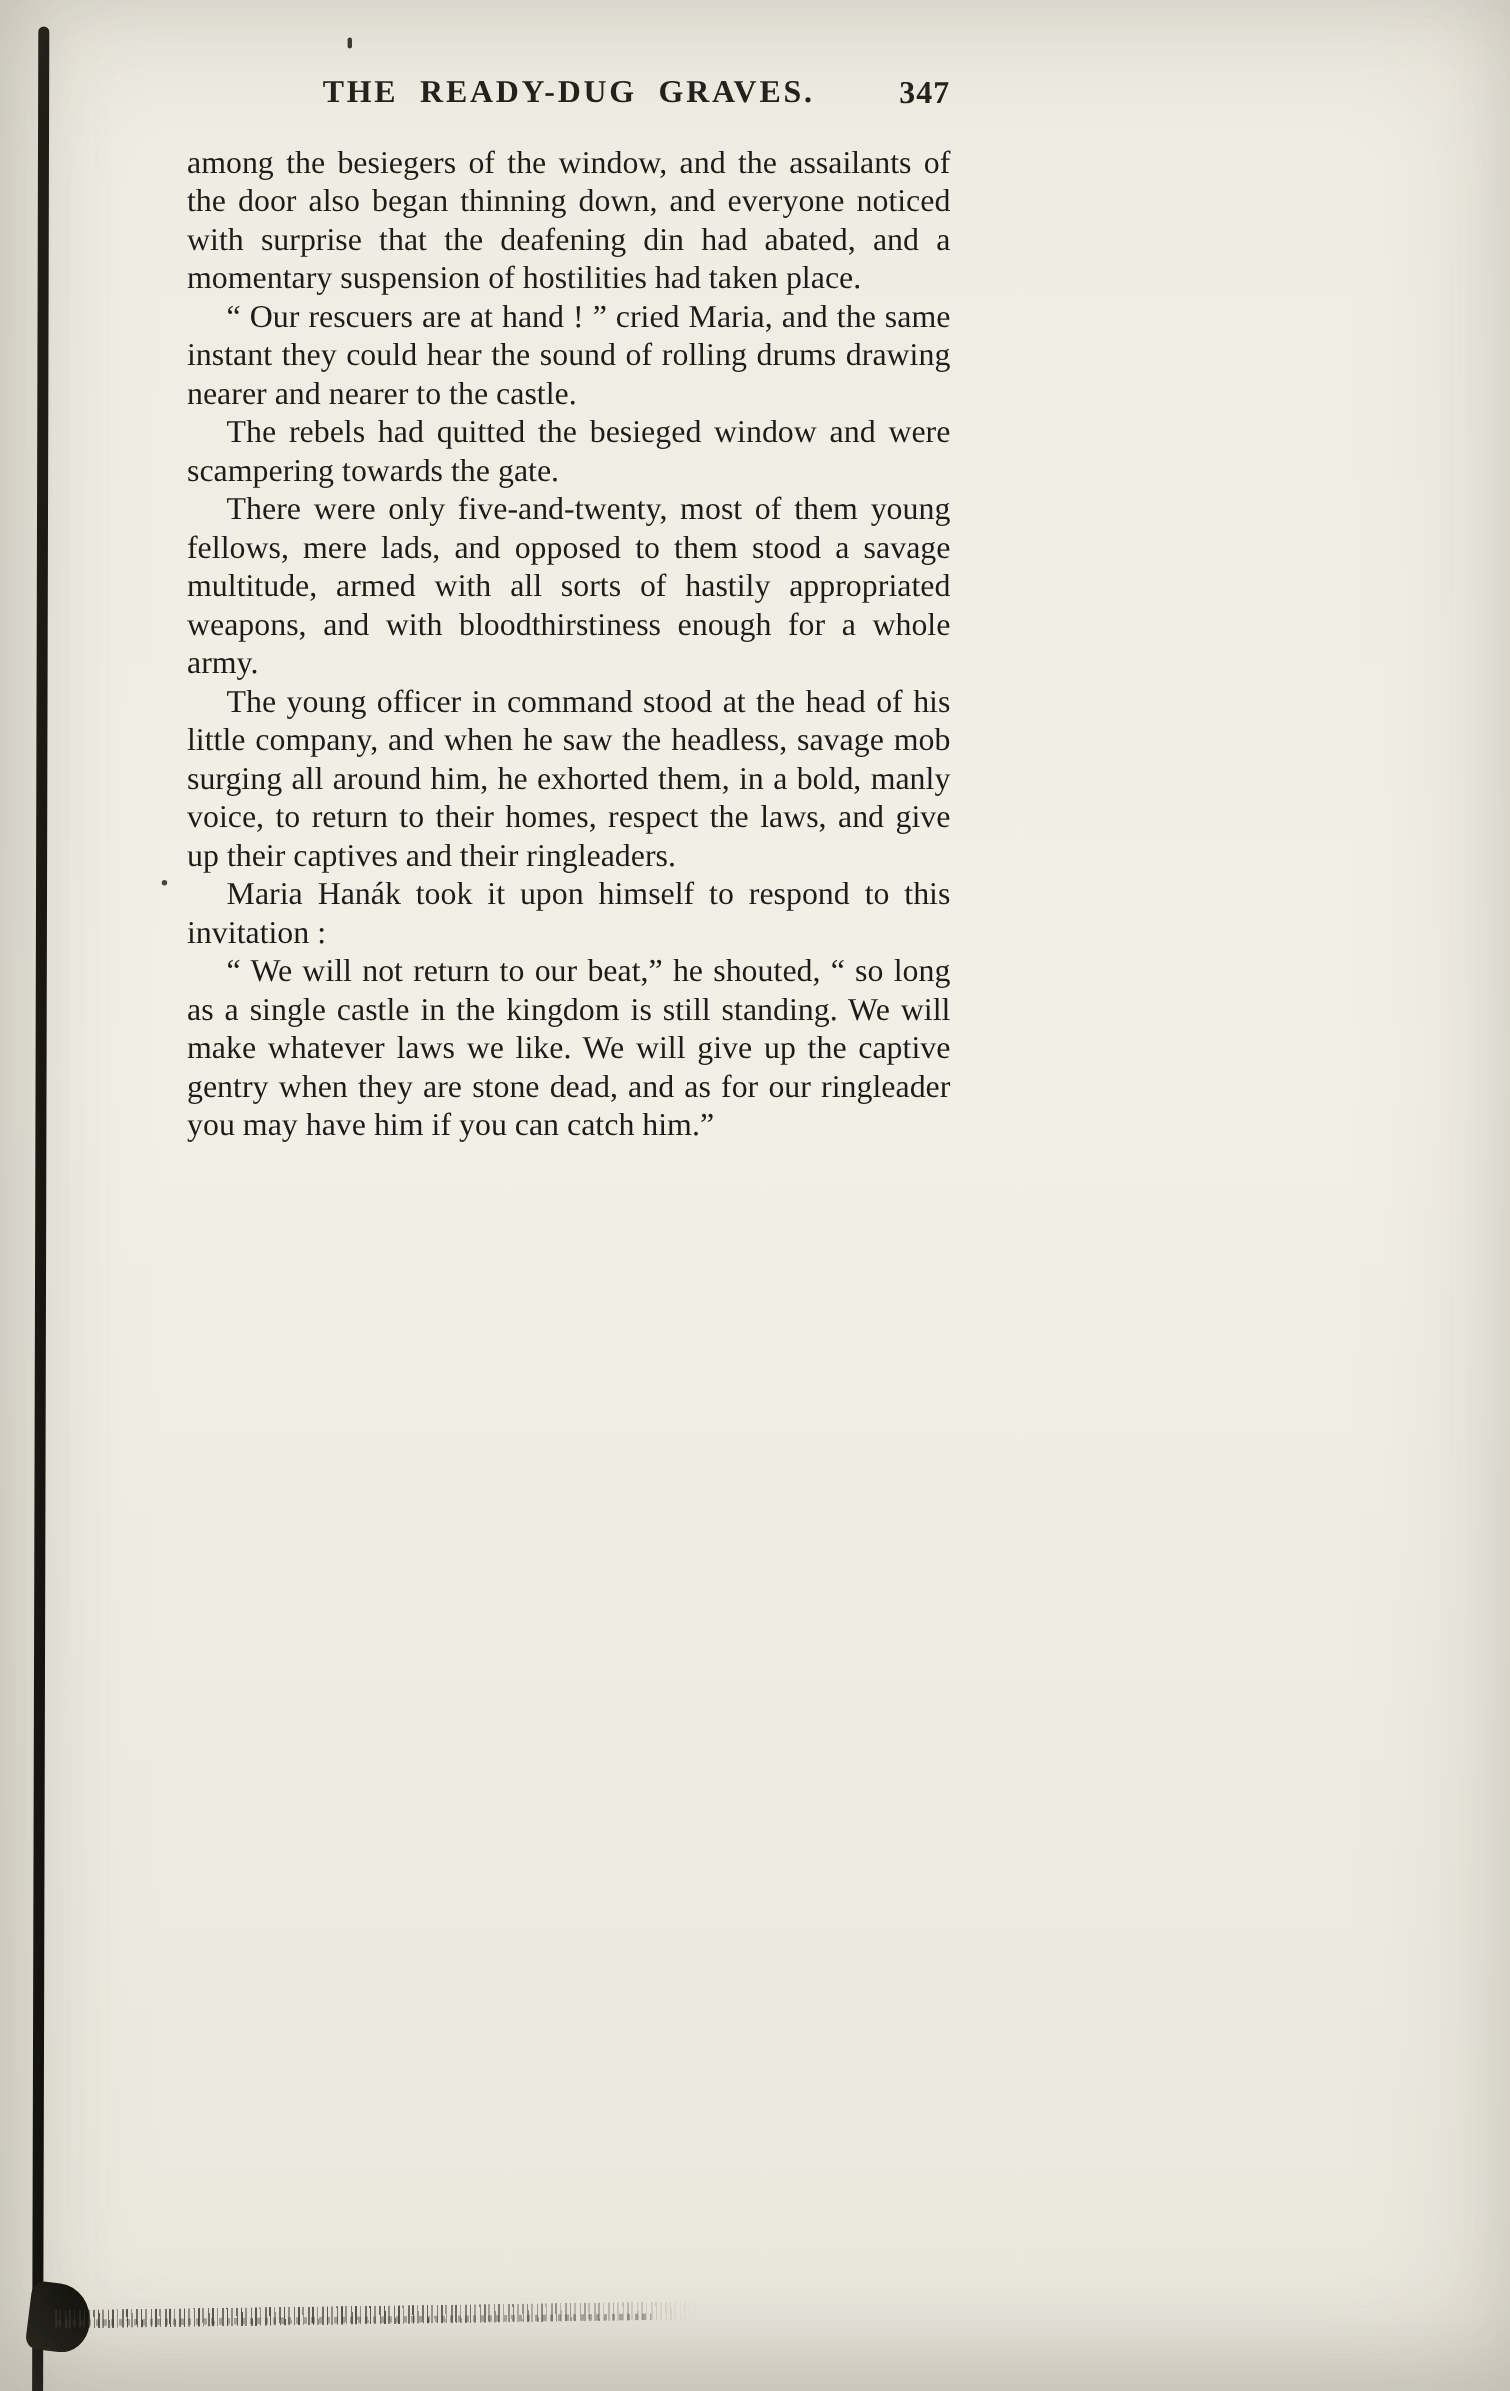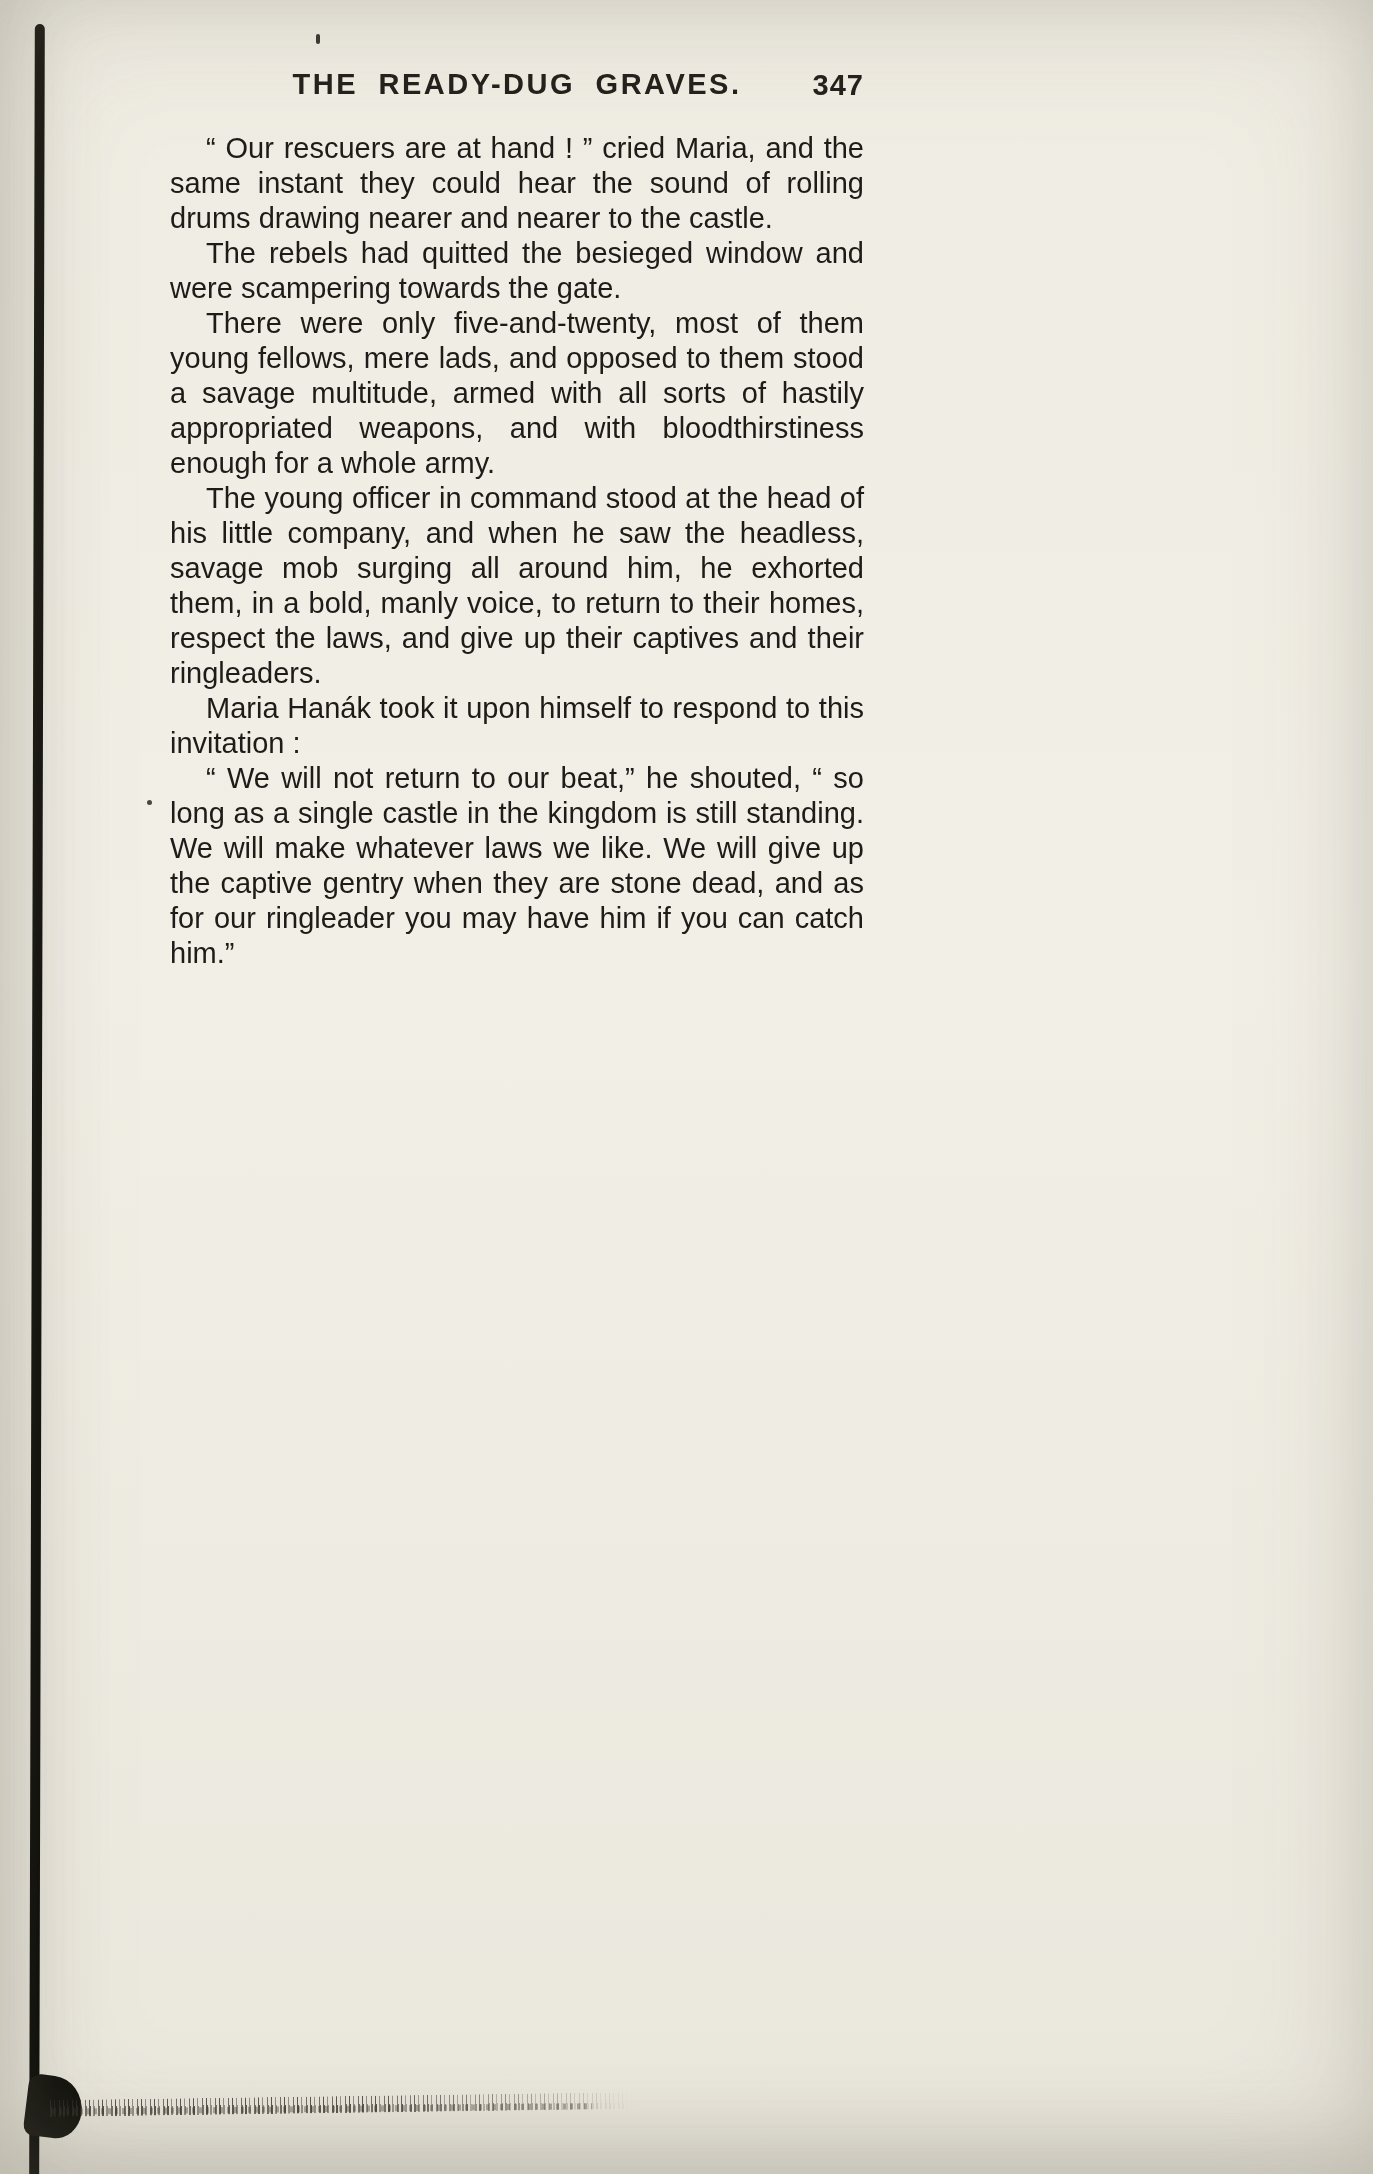--- a/index.html
+++ b/index.html
@@ -4,21 +4,21 @@
 <style>
   html, body { margin: 0; padding: 0; background: #8a8a85; }
 
   .page {
     position: relative;
     width: 1373px;
     height: 2174px;
     margin: 0 auto;
     background: linear-gradient(180deg, #efece3 0%, #f2efe7 45%, #eae7dd 100%);
     overflow: hidden;
-    font-family: Liberation Sans, sans-serif;
+    font-family: Liberation Serif, serif;
     color: #201d1a;
   }
 
   
   .page::after {
     content: '';
     position: absolute;
     inset: 0;
     box-shadow:
       inset 0 0 140px rgba(125, 118, 100, 0.22),
@@ -134,20 +134,21 @@
 <div class="page">
 
   <div class="binding"></div>
 
   <div class="running-header">
     <span class="title">THE READY-DUG GRAVES.</span>
     <span class="pageno">347</span>
   </div>
 
   <div class="textblock">
+    <p class="para">among the besiegers of the window, and the assailants of the door also began thinning down, and everyone noticed with surprise that the deafening din had abated, and a momentary suspension of hostilities had taken place.</p>
     <p class="para indent">“ Our rescuers are at hand ! ” cried Maria, and the same instant they could hear the sound of rolling drums drawing nearer and nearer to the castle.</p>
     <p class="para indent">The rebels had quitted the besieged window and were scampering towards the gate.</p>
     <p class="para indent">There were only five-and-twenty, most of them young fellows, mere lads, and opposed to them stood a savage multitude, armed with all sorts of hastily appropriated weapons, and with bloodthirstiness enough for a whole army.</p>
     <p class="para indent">The young officer in command stood at the head of his little company, and when he saw the headless, savage mob surging all around him, he exhorted them, in a bold, manly voice, to return to their homes, respect the laws, and give up their captives and their ringleaders.</p>
     <p class="para indent">Maria Hanák took it upon himself to respond to this invitation :</p>
     <p class="para indent">“ We will not return to our beat,” he shouted, “ so long as a single castle in the kingdom is still standing.  We will make whatever laws we like. We will give up the captive gentry when they are stone dead, and as for our ringleader you may have him if you can catch him.”</p>
   </div>
 
   <div class="speck speck-1"></div>
   <div class="speck speck-2"></div>

